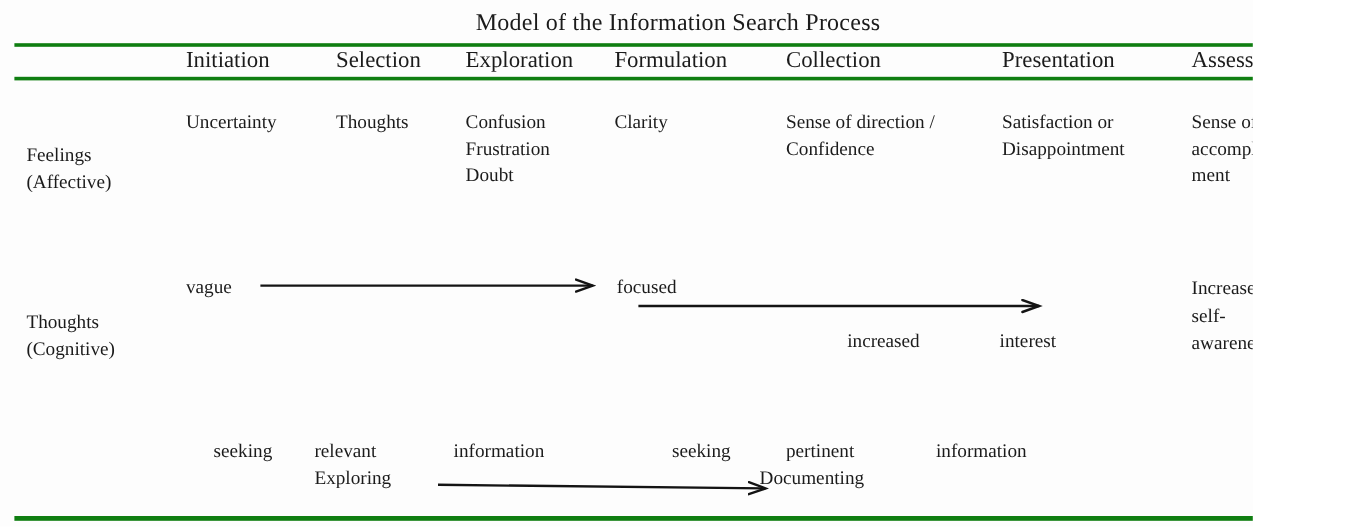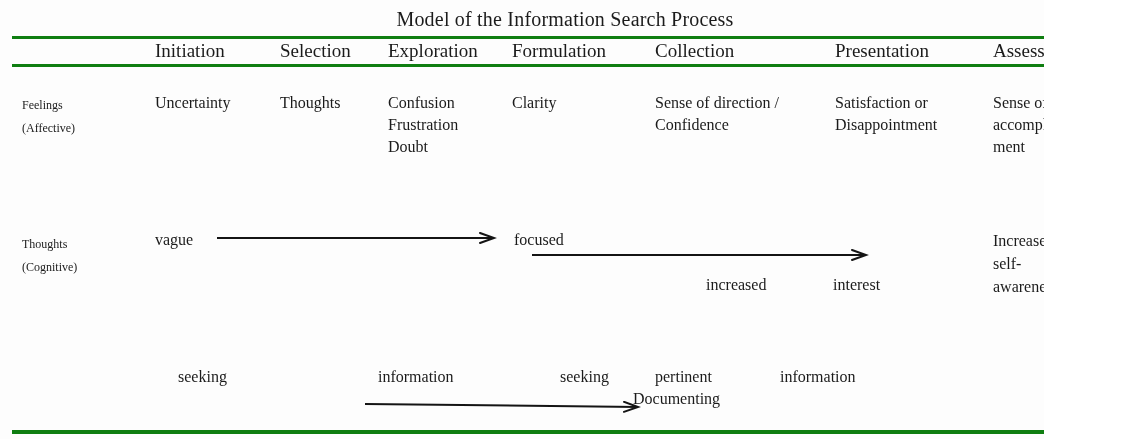--- a/index.html
+++ b/index.html
@@ -33,23 +33,24 @@
   .hdr {
     position: absolute;
     top: 40px;
     font-size: 19px;
     white-space: nowrap;
     text-align: right;
   }
   .rowlabel {
     position: absolute;
     left: 22px;
-    font-size: 12px;
+    font-size: 16px;
     line-height: 23px;
     white-space: pre-line;
+    margin-top: 24px;
   }
   .cell {
     position: absolute;
     font-size: 16px;
     line-height: 22px;
     white-space: pre-line;
   }
   .arrows {
     position: absolute;
     left: 0; top: 0;
@@ -95,20 +96,22 @@
 (Cognitive)</div>
   <div class="cell" style="left:155px; top:229px">vague</div>
   <div class="cell" style="left:514px; top:229px">focused</div>
   <div class="cell" style="left:706px; top:274px">increased</div>
   <div class="cell" style="left:833px; top:274px">interest</div>
   <div class="cell" style="left:993px; top:229px; line-height:23px">Increased
 self-
 awareness</div>
 
   <div class="cell" style="left:178px; top:366px">seeking</div>
+  <div class="cell" style="left:262px; top:366px">relevant
+Exploring</div>
   <div class="cell" style="left:378px; top:366px">information</div>
   <div class="cell" style="left:560px; top:366px">seeking</div>
   <div class="cell" style="left:655px; top:366px">pertinent</div>
   <div class="cell" style="left:633px; top:388px">Documenting</div>
   <div class="cell" style="left:780px; top:366px">information</div>
 
   <svg class="arrows" width="1130" height="439" viewBox="0 0 1130 439">
     <defs>
       <marker id="ah" markerWidth="18" markerHeight="14" refX="15" refY="6" orient="auto" markerUnits="userSpaceOnUse">
         <path d="M1,1 L15,6 L1,11" fill="none" stroke="#141414" stroke-width="2" stroke-linecap="round" stroke-linejoin="miter"></path>

